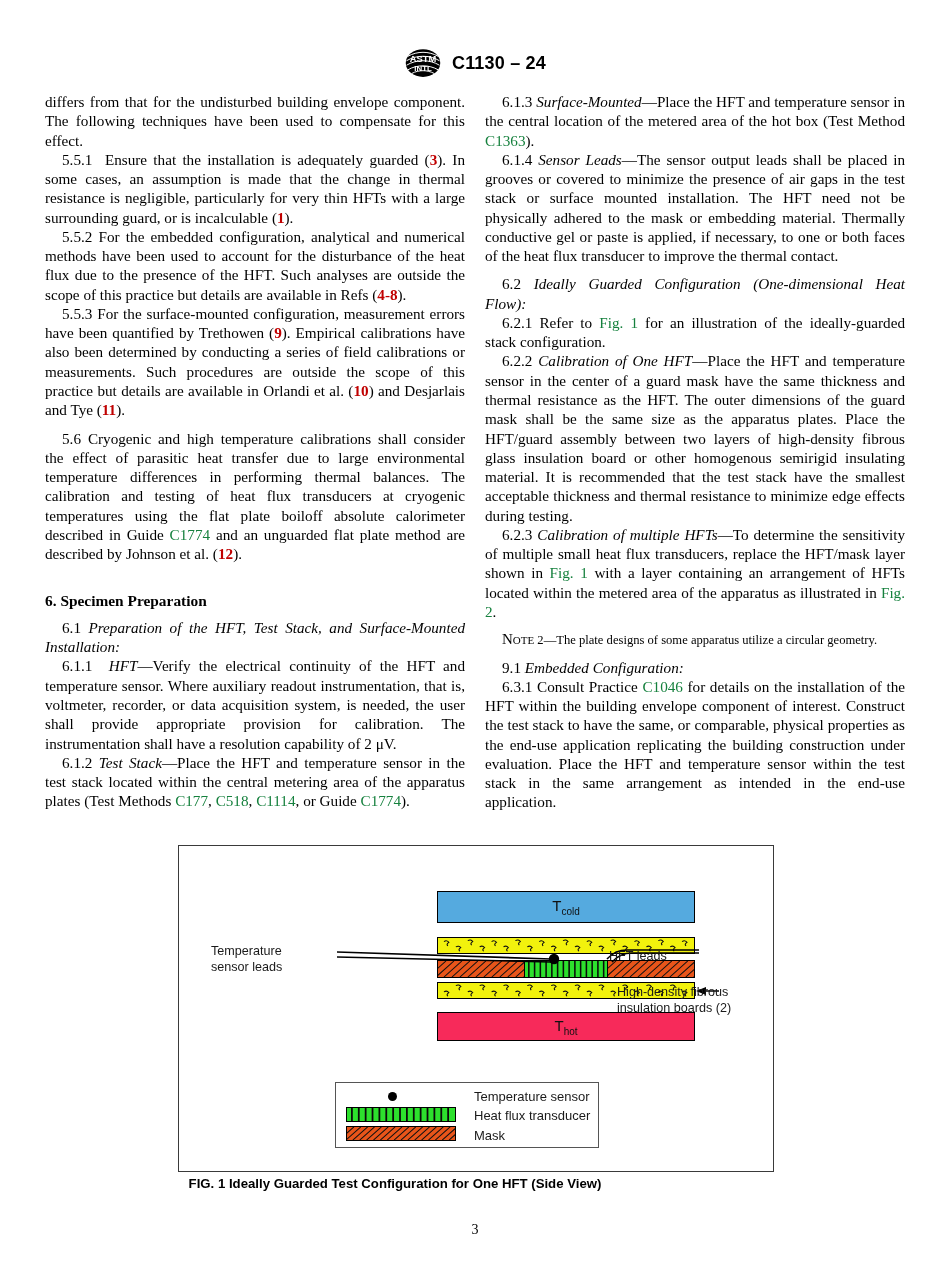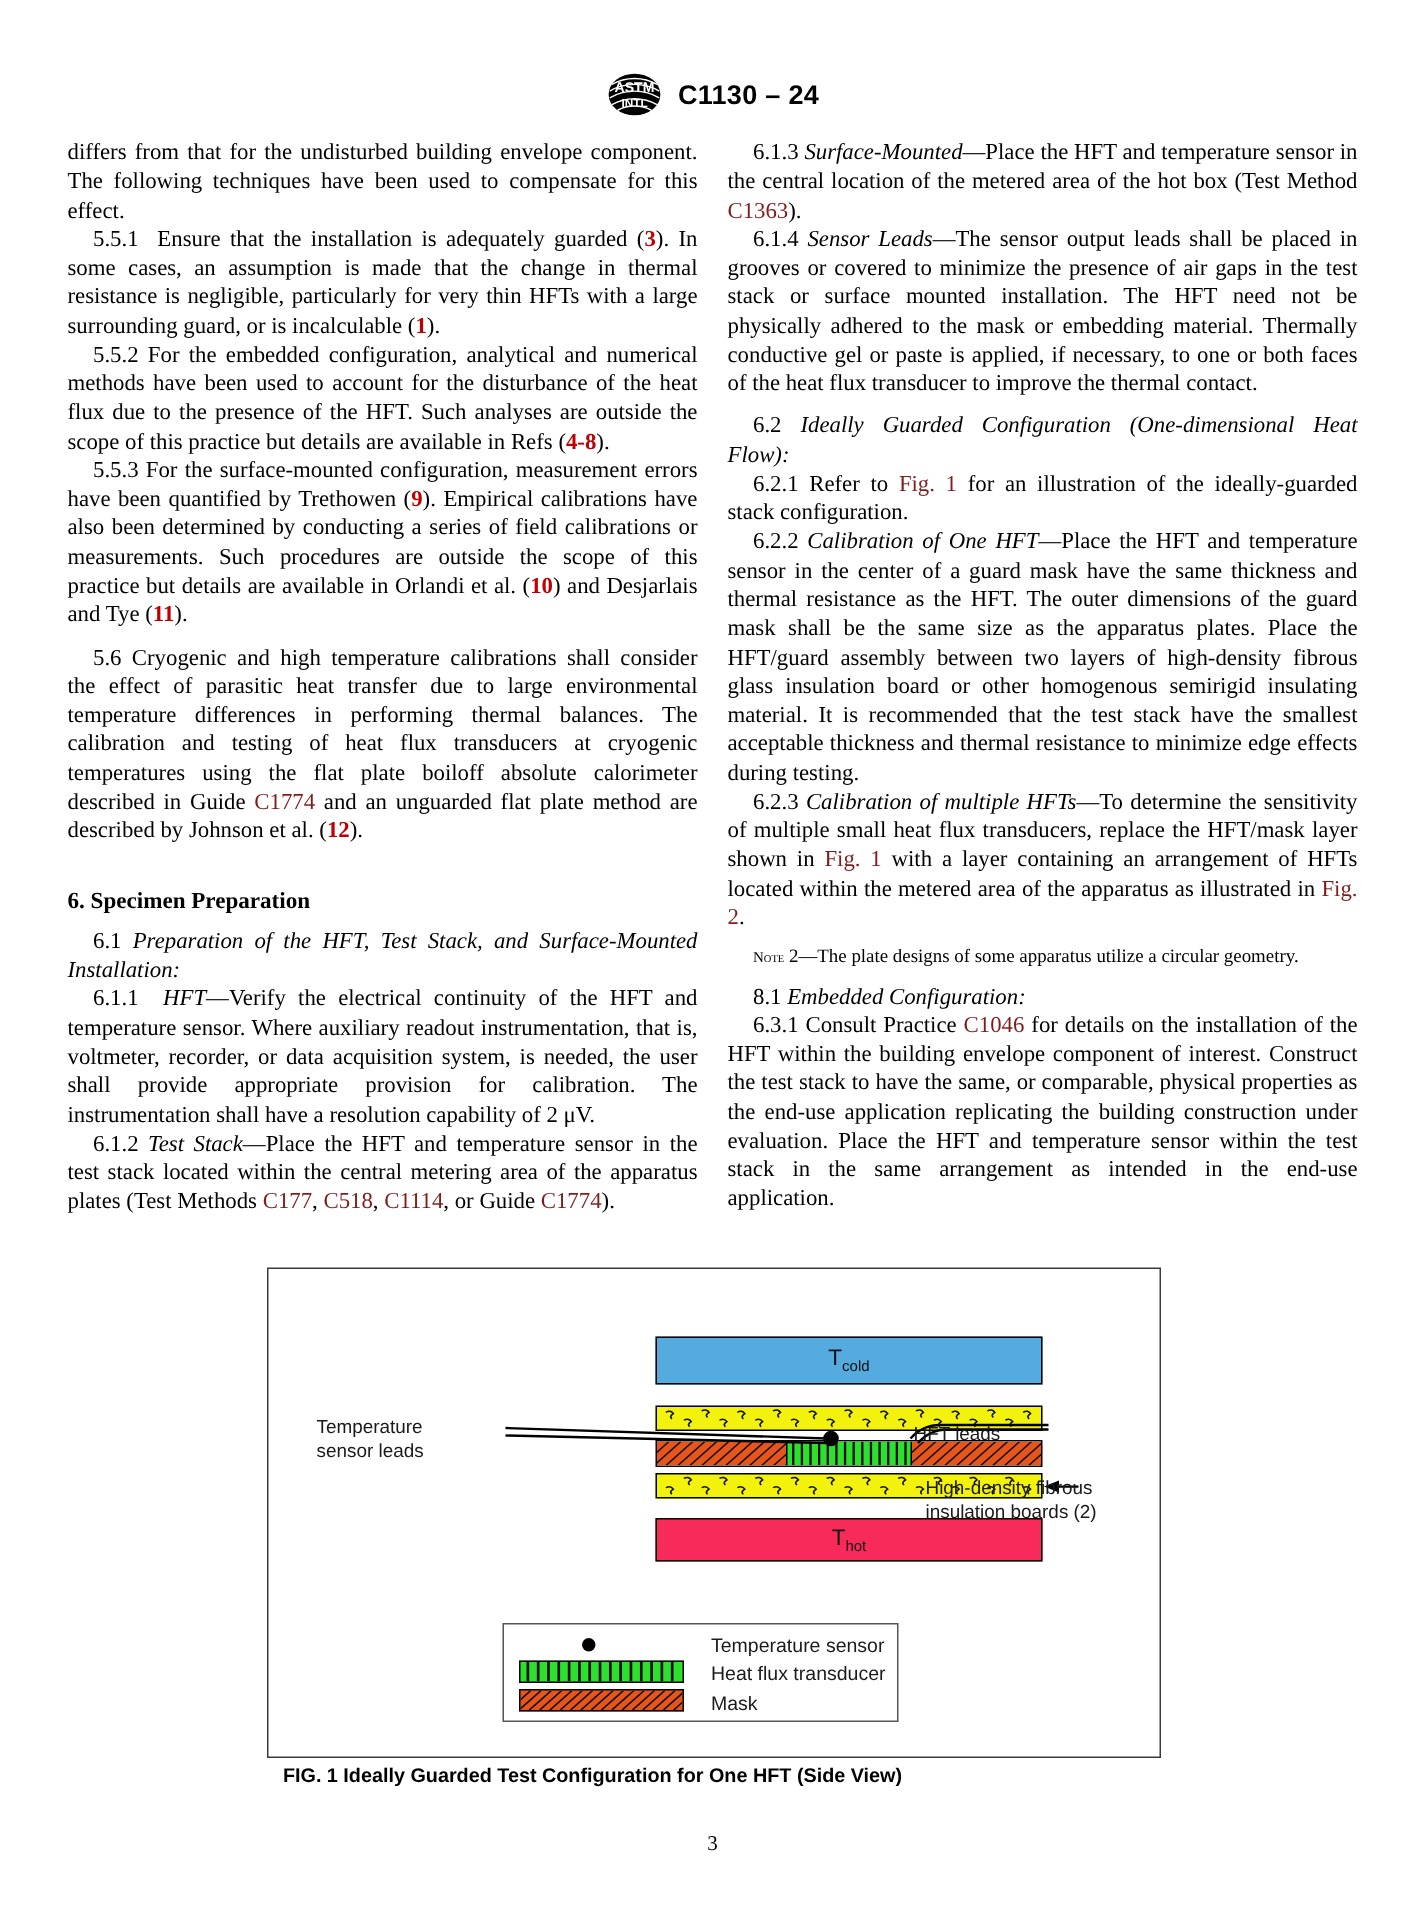--- a/index.html
+++ b/index.html
@@ -36,26 +36,26 @@
 
   p{margin:0;text-indent:17px;}
   p.noind{text-indent:0;}
   p.gap{margin-top:9px;}
   .sec-head{
     font-family:"Liberation Serif",serif;
     font-weight:bold;font-size:15.4px;text-indent:0;
     margin-top:28px;margin-bottom:7px;
   }
   .it{font-style:italic;}
-  .ref{color:#7f1d1d;}
+  .ref{color:#15803d;}
   .refb{color:#C00000;font-weight:bold;}
   .note{
     font-size:12.6px;line-height:1.22;text-indent:17px;margin-top:9px;text-align:justify;
   }
-  .smcap{font-variant:small-caps;font-size:10px;}
+  .smcap{font-variant:small-caps;font-size:15px;}
 
   
   .figure-box{
     position:absolute;left:178px;top:845px;
     width:594px;height:325px;
     border:1.4px solid #3a3a3a;
     background:#ffffff;
   }
   .fig-inner{position:relative;width:100%;height:100%;}
 
@@ -209,21 +209,21 @@
 
     <p>
       <span>6.2.3</span><span> </span><span class="it">Calibration of multiple HFTs</span><span>—To determine the sensitivity of multiple small heat flux transducers, replace the HFT/mask layer shown in </span><span class="ref">Fig. 1</span><span> with a layer containing an arrangement of HFTs located within the metered area of the apparatus as illustrated in </span><span class="ref">Fig. 2</span><span>.</span>
     </p>
 
     <p class="note">
       <span class="smcap">Note</span><span> 2—The plate designs of some apparatus utilize a circular geometry.</span>
     </p>
 
     <p class="gap">
-      <span>8.1</span><span> </span><span class="it">Embedded Configuration:</span>
+      <span>9.1</span><span> </span><span class="it">Embedded Configuration:</span>
     </p>
 
     <p>
       <span>6.3.1</span><span> </span><span>Consult Practice </span><span class="ref">C1046</span><span> for details on the installation of the HFT within the building envelope component of interest. Construct the test stack to have the same, or comparable, physical properties as the end-use application replicating the building construction under evaluation. Place the HFT and temperature sensor within the test stack in the same arrangement as intended in the end-use application.</span>
     </p>
   </div>
 
   <div class="figure-box">
     <div class="fig-inner">
 

